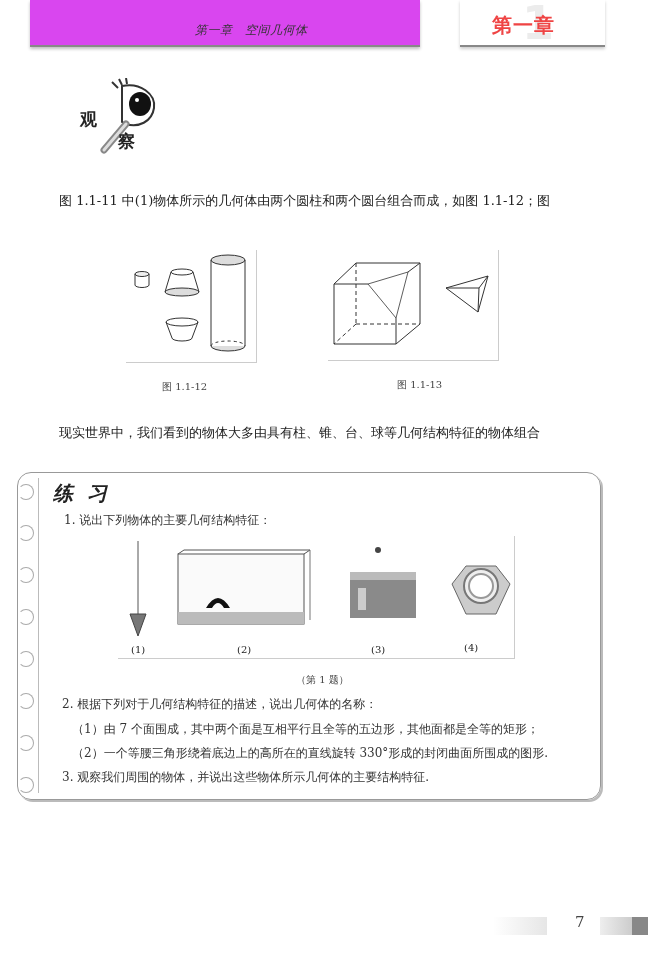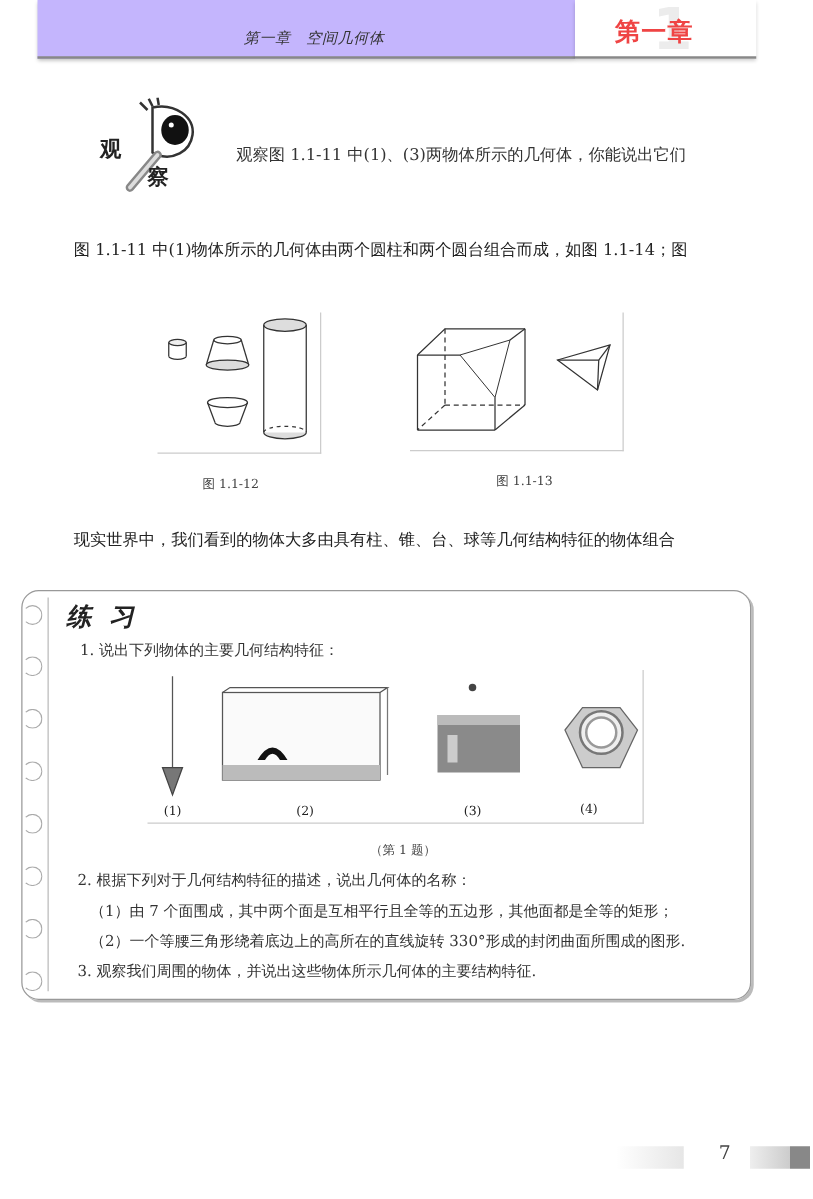--- a/index.html
+++ b/index.html
@@ -1,17 +1,17 @@
 <!DOCTYPE html>
 <html><head>
 <meta charset="utf-8">
 <style>
   html,body{margin:0;padding:0;}
   body{width:650px;height:959px;background:#fff;position:relative;overflow:hidden;font-family:"DejaVu Serif",serif;color:#222;}
-  .hdr{position:absolute;left:30px;top:0;width:430px;height:45px;background:#c4b5fd;border-bottom:2px solid #888;box-shadow:0 2px 3px rgba(0,0,0,.25);text-decoration:underline;}
+  .hdr{position:absolute;left:30px;top:0;width:390px;height:45px;background:#d946ef;border-bottom:2px solid #888;box-shadow:0 2px 3px rgba(0,0,0,.25);text-decoration:underline;}
   .hdr-title{position:absolute;left:165px;top:22px;font-family:"DejaVu Sans",sans-serif;font-size:12px;font-style:italic;color:#333;letter-spacing:0.5px;}
   .hdr-right{position:absolute;left:460px;top:0;width:145px;height:45px;background:#fff;border-bottom:2px solid #888;box-shadow:0 2px 3px rgba(0,0,0,.2);}
   .hdr-num{position:absolute;left:62px;top:-4px;font-family:"DejaVu Sans",sans-serif;font-size:46px;font-weight:bold;color:#ececec;}
   .hdr-chap{position:absolute;left:32px;top:12px;font-family:"DejaVu Sans",sans-serif;font-size:20px;font-weight:bold;color:#ef4444;letter-spacing:1px;}
   .obs-icon{position:absolute;left:82px;top:78px;width:80px;height:80px;}
   .obs-text{position:absolute;left:163px;top:113px;width:440px;font-size:13px;line-height:24px;color:#333;}
   .obs-text p{margin:0;}
   .para{position:absolute;left:33px;width:570px;font-size:13px;line-height:26px;color:#222;}
   .para p{margin:0;text-indent:2em;}
   .fig{position:absolute;background:#fff;border-right:1px solid #ccc;border-bottom:1px solid #ccc;}
@@ -43,25 +43,24 @@
     <line x1="36" y1="10" x2="30" y2="4" stroke="#333" stroke-width="2"></line>
     <line x1="40" y1="7" x2="37" y2="1" stroke="#333" stroke-width="2"></line>
     <line x1="45" y1="6" x2="44" y2="0" stroke="#333" stroke-width="2"></line>
     <line x1="44" y1="46" x2="22" y2="72" stroke="#888" stroke-width="7" stroke-linecap="round"></line>
     <line x1="44" y1="46" x2="22" y2="72" stroke="#ddd" stroke-width="3" stroke-linecap="round"></line>
   </svg>
   <span style="position:absolute;left:-2px;top:30px;font-family:'DejaVu Sans',sans-serif;font-weight:bold;font-size:17px;">观</span>
   <span style="position:absolute;left:36px;top:52px;font-family:'DejaVu Sans',sans-serif;font-weight:bold;font-size:17px;">察</span>
 </div>
 <div class="obs-text">
-  <p style="text-indent:2em;">观察图 1.1-11 中(1)、(3)两物体所示的几何体，你能说出它们</p>
 </div>
 
 <div class="para" style="top:188px;">
-  <p>图 1.1-11 中(1)物体所示的几何体由两个圆柱和两个圆台组合而成，如图 1.1-14；图</p>
+  <p>图 1.1-11 中(1)物体所示的几何体由两个圆柱和两个圆台组合而成，如图 1.1-12；图</p>
 </div>
 
 <div class="fig" style="left:126px;top:250px;width:130px;height:112px;">
   <svg width="130" height="112" viewBox="0 0 130 112">
 
     <ellipse cx="16" cy="24" rx="7" ry="2.5" fill="#eee" stroke="#333"></ellipse>
     <line x1="9" y1="24" x2="9" y2="35" stroke="#333"></line>
     <line x1="23" y1="24" x2="23" y2="35" stroke="#333"></line>
     <path d="M9 35 A7 2.5 0 0 0 23 35" fill="none" stroke="#333"></path>
 

